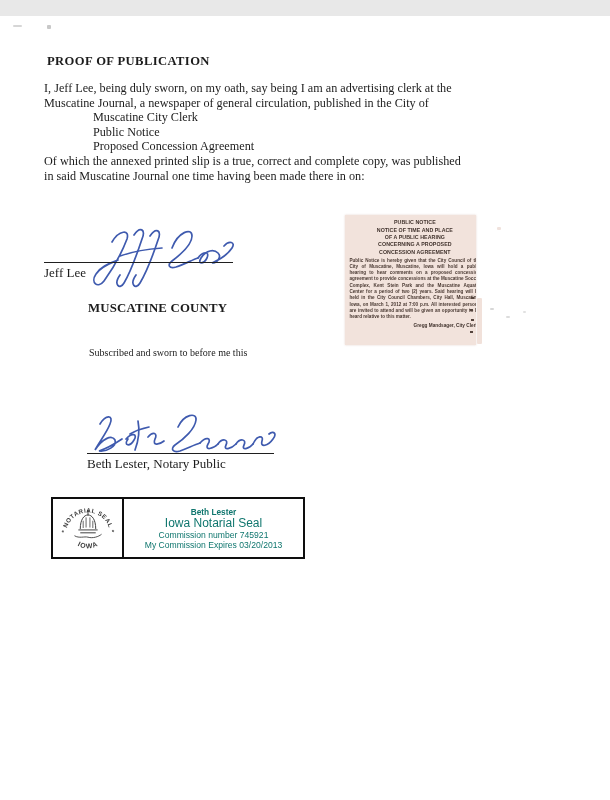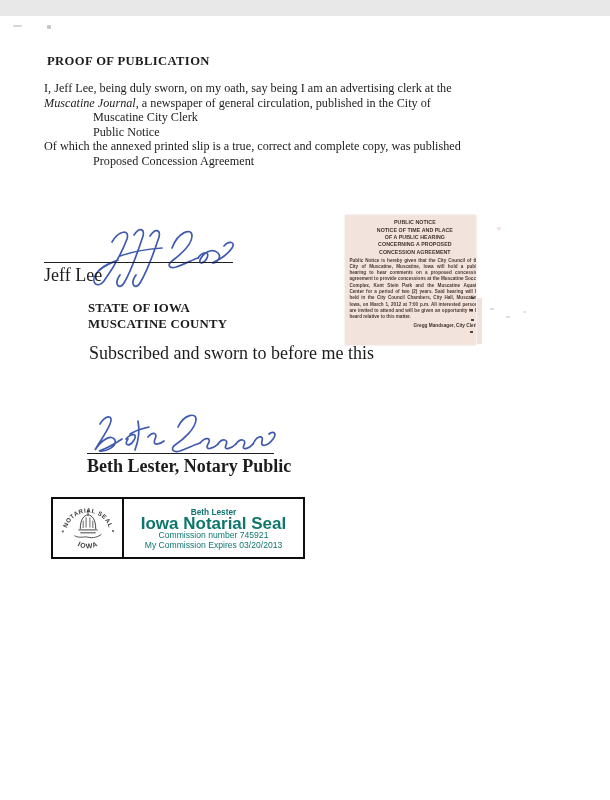--- a/index.html
+++ b/index.html
@@ -12,52 +12,52 @@
   .speck{position:absolute;border-radius:1px;}
 
   .doc-title{
     position:absolute;left:47px;top:38px;margin:0;
     font-size:12.6px;font-weight:bold;letter-spacing:.4px;
   }
   .affidavit{
     position:absolute;left:44px;top:65px;width:500px;
     font-size:12.2px;line-height:14.6px;white-space:nowrap;
   }
-  .affidavit .it{font-style:italic;}
+  .affidavit .it{}
   .indent{padding-left:49px;}
   .indent2{padding-left:46px;}
 
   .sig-svg{position:absolute;pointer-events:none;}
   .sig-line{position:absolute;background:#1f1f1f;height:1.4px;}
-  .sig-label{position:absolute;font-size:18px;}
+  .sig-label{position:absolute;font-size:13px;}
 
   .state-block{
     position:absolute;left:88px;top:285px;
     font-size:12.8px;font-weight:bold;line-height:15.6px;letter-spacing:.2px;
   }
   .sworn-block{
     position:absolute;left:89px;top:330px;
-    font-size:18px;line-height:14.8px;
+    font-size:10px;line-height:14.8px;
   }
 
   .seal-box{
     position:absolute;left:51px;top:481px;width:250px;height:58px;
     border:2px solid #0e0e0e;display:flex;
     font-family:"Liberation Sans",sans-serif;
   }
   .seal-left{
     width:69px;border-right:2px solid #0e0e0e;
     display:flex;align-items:center;justify-content:center;
   }
   .seal-right{
     flex:1;display:flex;flex-direction:column;align-items:center;
     justify-content:center;text-align:center;color:#0f766e;padding-top:1px;
   }
   .seal-name{font-size:8.3px;font-weight:bold;line-height:10px;}
-  .seal-title{font-size:17px;font-weight:bold;line-height:13px;}
+  .seal-title{font-size:12px;font-weight:normal;line-height:13px;}
   .seal-comm,.seal-exp{font-size:8.6px;font-weight:normal;line-height:10.5px;}
 
   .clipping{
     position:absolute;left:345px;top:199px;width:131px;height:130px;
     background:#f2e3dc;overflow:hidden;box-shadow:0 0 2px rgba(180,140,120,.35);
   }
   .clip-inner{
     width:238px;transform:scale(0.55);transform-origin:0 0;
     font-family:"Liberation Sans",sans-serif;color:#40322c;
     padding:7px 8px 0 8px;
@@ -75,39 +75,39 @@
   <div class="speck" style="left:13px;top:9px;width:9px;height:2px;background:#b5b5b5;opacity:.55;"></div>
   <div class="speck" style="left:47px;top:9px;width:4px;height:4px;background:#9a9a9a;opacity:.55;"></div>
 
   <h1 class="doc-title">PROOF OF PUBLICATION</h1>
 
   <div class="affidavit">
     <div class="line"><span>I, Jeff Lee, being duly sworn, on my oath, say being I am an advertising clerk at the</span></div>
     <div class="line"><span class="it">Muscatine Journal</span><span>, a newspaper of general circulation, published in the City of</span></div>
     <div class="line indent">Muscatine City Clerk</div>
     <div class="line indent">Public Notice</div>
+    <div class="line indent">Proposed Concession Agreement</div>
     <div class="line"><span>Of which the annexed printed slip is a true, correct and complete copy, was published</span></div>
-    <div class="line indent">Proposed Concession Agreement</div>
+    <div class="line"><span>in said </span><span class="it">Muscatine Journal</span><span> one time having been made there in on:</span></div>
   </div>
 
   <svg class="sig-svg" style="left:84px;top:206px;" width="160" height="70" viewBox="0 0 160 70">
     <g fill="none" stroke="#2f4da8" stroke-width="1.7" stroke-linecap="round" opacity="0.92">
       <path d="M28,20 C35,8 46,7 43,17 C38,30 28,48 20,59 C14,67 6,61 12,52 C17,44 27,41 34,38"></path>
       <path d="M50,13 C56,4 62,7 58,17 C53,32 46,51 40,61 C36,68 29,63 36,53"></path>
       <path d="M66,14 C72,5 78,8 74,18 C69,33 62,51 56,61 C52,68 45,63 52,53"></path>
       <path d="M36,34 C50,29 64,27 78,26"></path>
       <path d="M88,26 C94,10 108,5 108,14 C108,23 96,33 88,39 C83,43 85,47 92,45 C101,42 108,38 114,36"></path>
       <path d="M114,36 C119,29 126,29 123,36 C120,42 113,43 117,36 C122,28 130,27 134,31 C138,35 133,41 128,41 C135,38 144,32 148,26 C152,20 145,18 140,24"></path>
     </g>
   </svg>
   <div class="sig-line" style="left:44px;top:246px;width:189px;"></div>
   <div class="sig-label" style="left:44px;top:249px;">Jeff Lee</div>
 
   <div class="state-block">
-    <div>STATE OF IOWA</div>
     <div>MUSCATINE COUNTY</div>
   </div>
 
   <div class="sworn-block">
     <div>Subscribed and sworn to before me this</div>
   </div>
 
   <svg class="sig-svg" style="left:80px;top:392px;" width="200" height="54" viewBox="0 0 200 54">
     <g fill="none" stroke="#2f4da8" stroke-width="1.7" stroke-linecap="round" opacity="0.92">
       <path d="M20,16 C26,6 34,7 30,16 C27,24 20,33 15,42 C22,31 32,26 35,32 C37,38 27,44 19,43 C28,40 36,35 42,31"></path>
@@ -116,21 +116,21 @@
       <path d="M50,26 C57,22 64,20 69,19"></path>
       <path d="M68,29 C73,23 78,25 75,31 C72,38 79,37 84,33"></path>
       <path d="M98,19 C104,6 117,4 116,12 C115,21 104,31 95,37 C90,41 93,45 100,43 C108,40 114,37 120,35"></path>
       <path d="M120,35 C126,28 132,30 128,36 C124,43 133,41 138,36"></path>
       <path d="M138,36 C142,30 149,31 146,37 C143,43 151,41 156,36"></path>
       <path d="M156,36 C160,30 167,31 164,37 C161,43 169,41 173,36"></path>
       <path d="M173,36 C177,27 184,27 182,33 C180,40 188,38 193,31 C197,26 194,22 189,26"></path>
     </g>
   </svg>
   <div class="sig-line" style="left:87px;top:437px;width:187px;"></div>
-  <div class="sig-label" style="left:87px;top:440px;font-weight:bold;">Beth Lester, Notary Public</div>
+  <div class="sig-label" style="left:87px;top:440px;">Beth Lester, Notary Public</div>
 
   <div class="seal-box">
     <div class="seal-left">
       <svg width="62" height="56" viewBox="0 0 62 58">
         <defs>
           <path id="arcTop" d="M 8 36 A 23 23 0 1 1 54 36"></path>
           <path id="arcBot" d="M 14 42 A 22 22 0 0 0 48 42"></path>
         </defs>
         <text font-family="Liberation Sans, sans-serif" font-size="6.4" font-weight="bold" fill="#3a3a3a" letter-spacing="0.5">
           <textPath href="#arcTop" startOffset="50%" text-anchor="middle">* NOTARIAL SEAL *</textPath>

